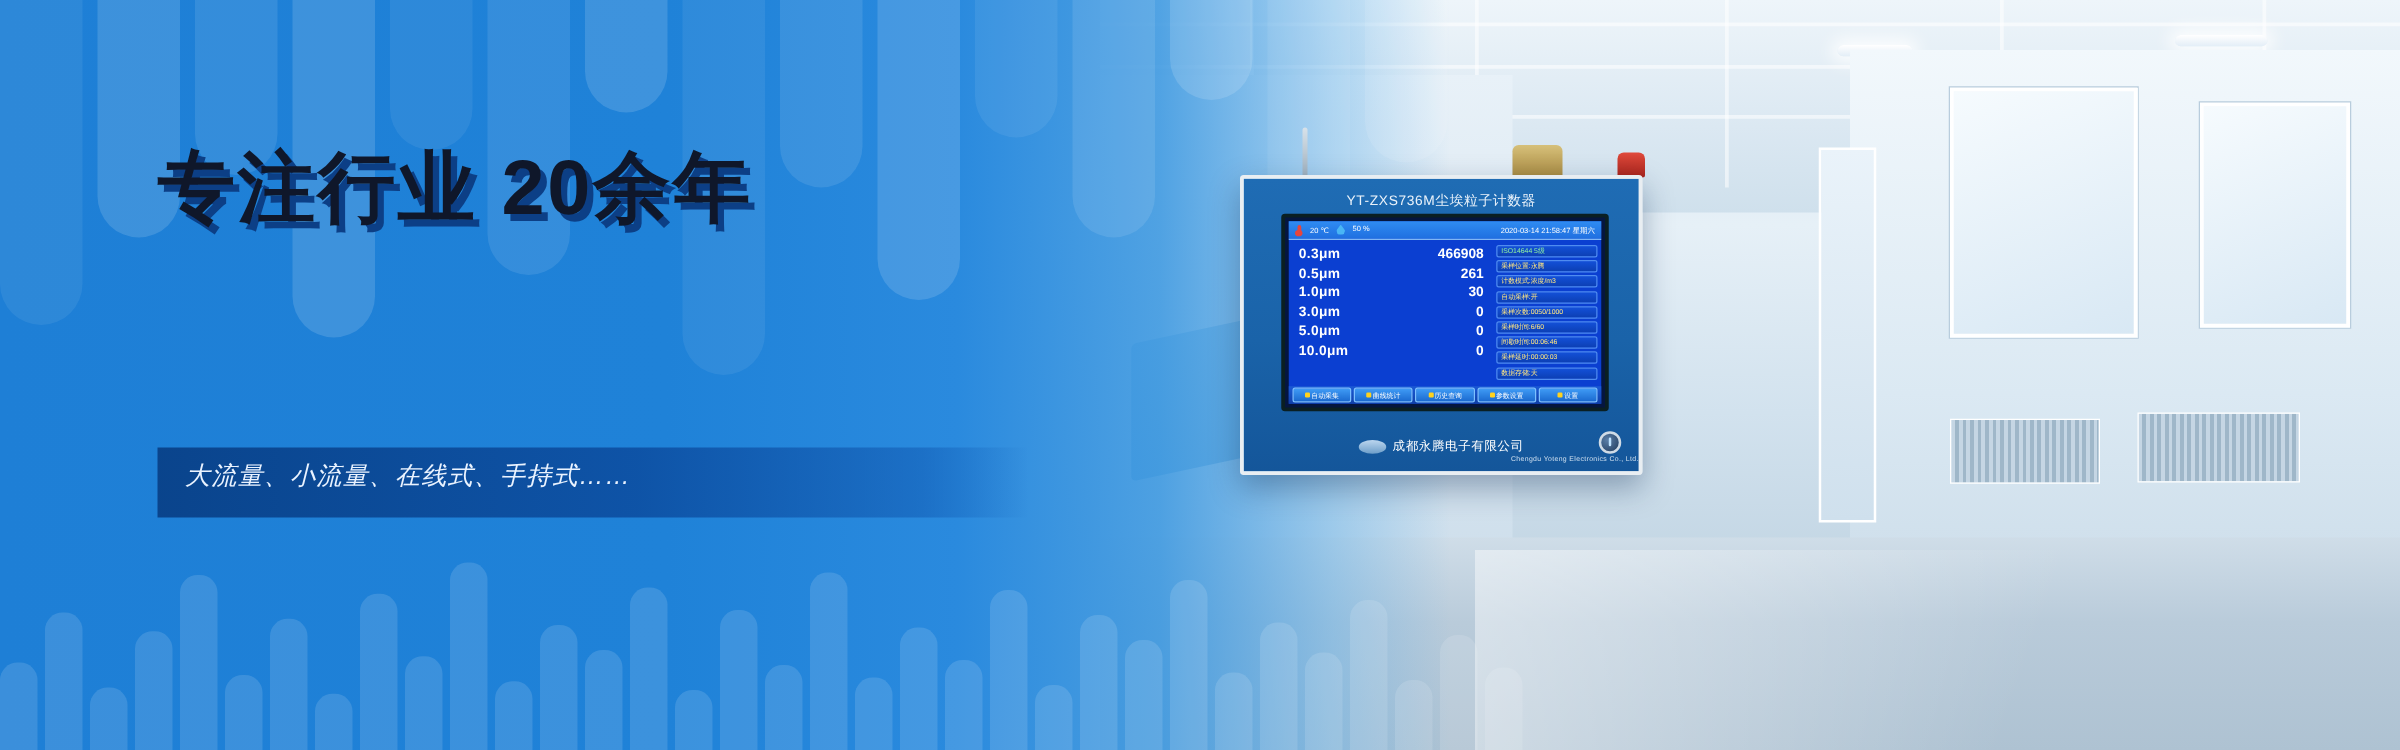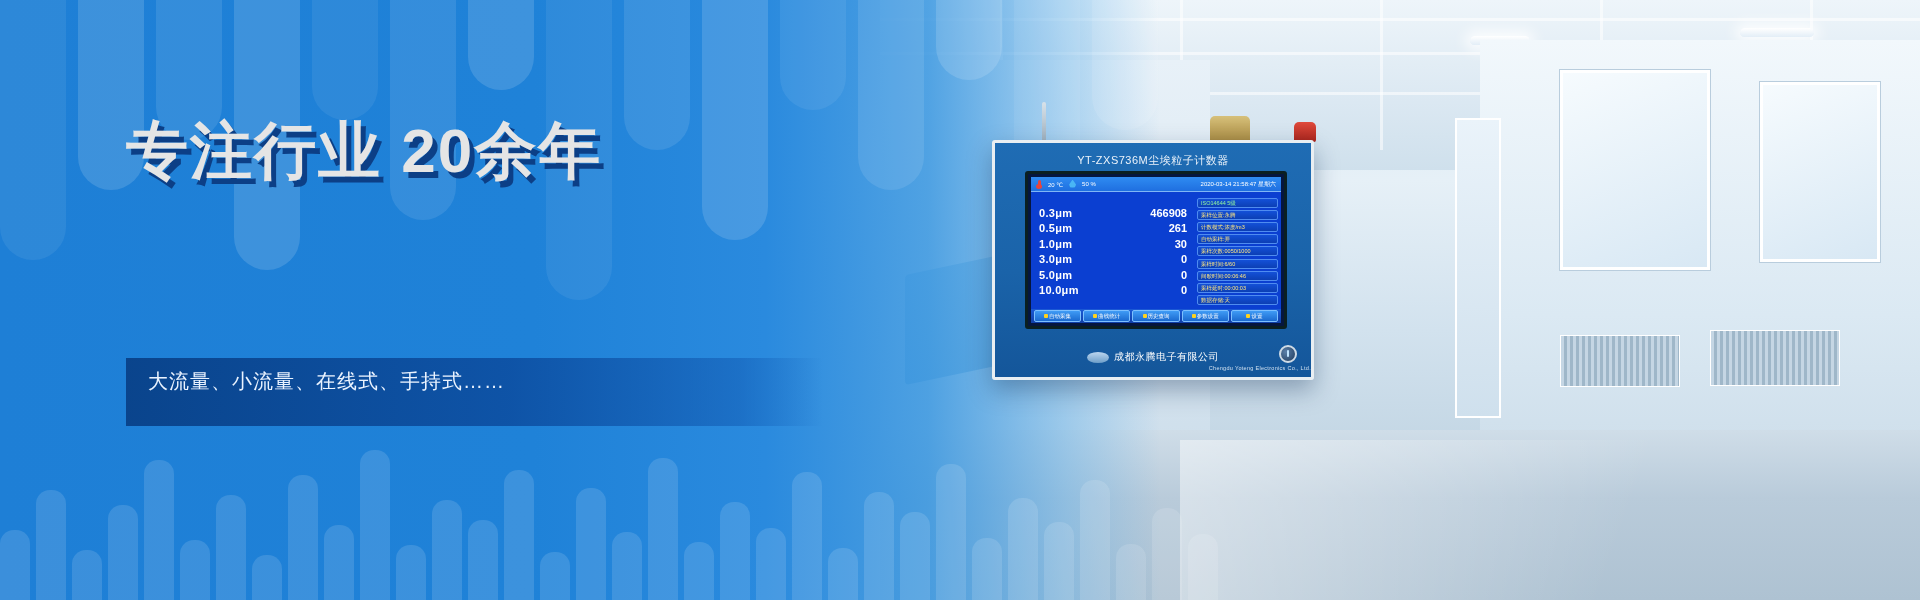--- a/index.html
+++ b/index.html
@@ -83,36 +83,37 @@
   .eq s {
     position:absolute; bottom:0; display:block; text-decoration:none;
     border-radius:14px 14px 0 0; background:rgba(255,255,255,.13);
   }
 
   
   .copy { position:absolute; left:126px; top:118px; width:760px; }
 
   .line1 {
     font-size:62px; font-weight:bold; letter-spacing:2px; line-height:1.05;
-    color:#e5e5e5;
+    color:#0f172a;
     text-shadow: 5px 6px 0 #0c3f86;
     white-space:nowrap;
   }
 
   .line2 {
     margin-top:8px;
     font-size:56px; font-weight:bold; letter-spacing:3px; line-height:1.1;
     color:#ffffff; white-space:nowrap;
     text-shadow:0 2px 4px rgba(4,50,105,.25);
   }
 
   .subbox {
-    position:absolute; left:126px; top:358px; width:697px; height:68px;
+    position:absolute; left:126px; top:358px; width:697px; height:56px;
     background:linear-gradient(90deg,rgba(8,63,134,.92) 0%, rgba(12,77,160,.88) 55%, rgba(18,92,180,.55) 88%, rgba(22,100,190,0) 100%);
     padding:6px 0 0 22px;
+    font-style:italic;
   }
   .subline {
     color:#eaf3ff; font-size:20px; line-height:34px; letter-spacing:1px; white-space:nowrap;
   }
   .subline.small { font-size:19px; }
 
   
   .device {
     position:absolute; left:992px; top:140px; width:322px; height:240px;
   }
@@ -161,21 +162,21 @@
     background:#e8453c; border-radius:50%;
   }
   .drop { width:7px; height:9px; position:relative; }
   .drop:before {
     content:""; position:absolute; left:0; top:0; width:7px; height:8px;
     background:#49b6f5; border-radius:50% 50% 50% 50%/ 70% 70% 40% 40%;
     clip-path:polygon(50% 0,100% 62%,85% 100%,15% 100%,0 62%);
   }
   .lcd-clock { font-size:6px; color:#ffffff; }
 
-  .lcd-main { flex:1; display:flex;align-items:center; }
+  .lcd-main { flex:1; display:flex; }
   .lcd-left { flex:1; padding:5px 4px 0 8px; }
   .prow { display:flex; justify-content:space-between; align-items:baseline; margin-bottom:3.5px; }
   .psize { color:#fff; font-size:11px; font-weight:bold; letter-spacing:.3px; }
   .pval { color:#fff; font-size:11px; font-weight:bold; padding-right:4px; }
 
   .lcd-right { width:86px; padding:4px 3px 0 2px; }
   .srow {
     background:linear-gradient(180deg,#1350d8,#0c3fb4);
     border:1px solid #4f8cf0; border-radius:2px;
     color:#ffe680; font-size:5.5px; line-height:9px; height:10px;

